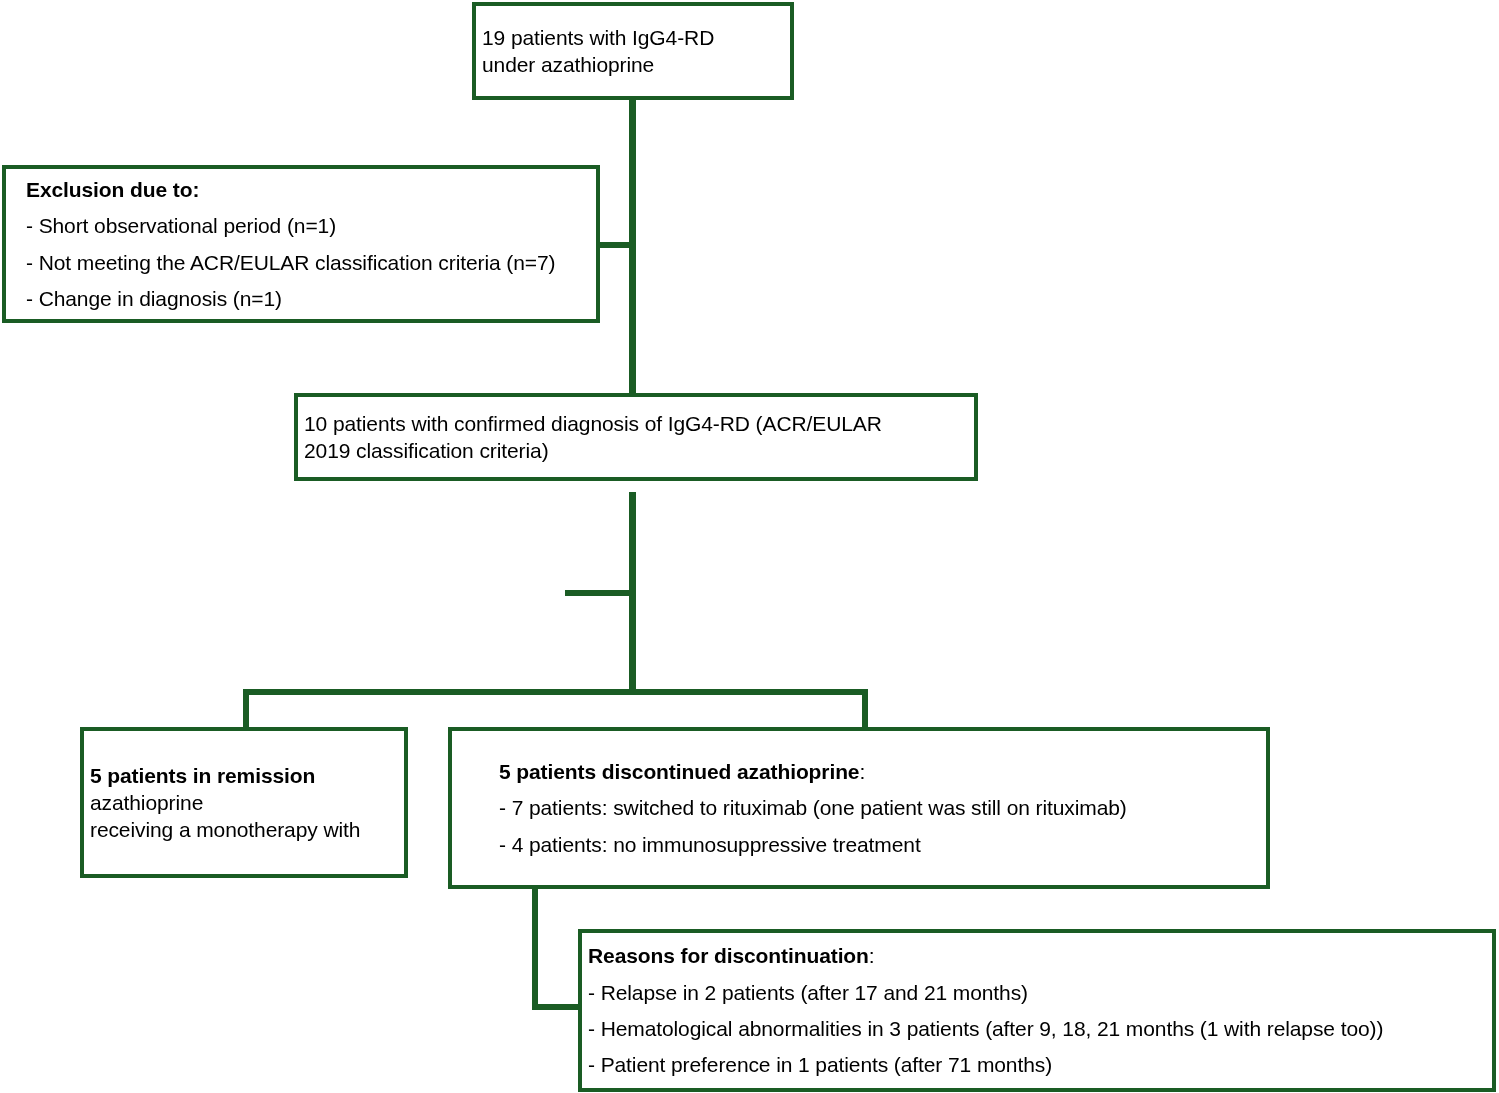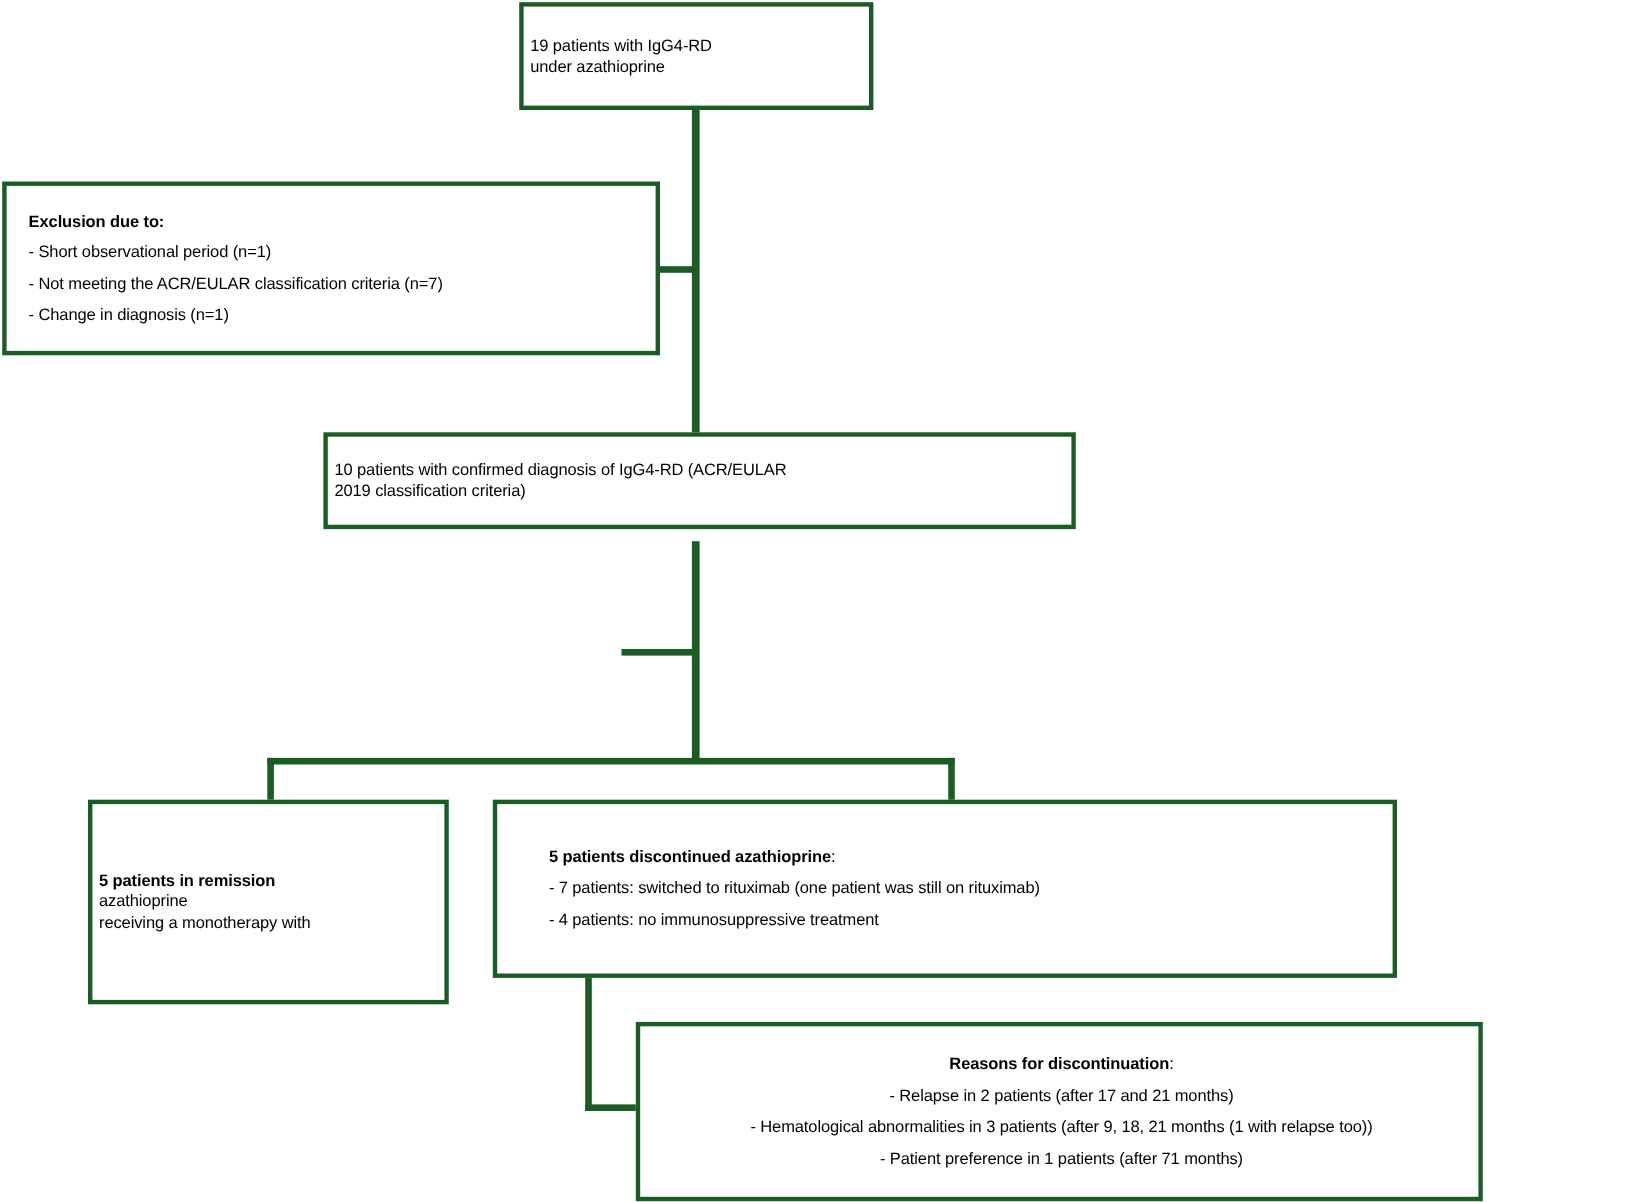--- a/index.html
+++ b/index.html
@@ -32,38 +32,38 @@
     box-sizing: border-box;
     border: 4px solid #1a5c24;
     background: #ffffff;
     display: flex;
     flex-direction: column;
     justify-content: center;
   }
   .node .txt {
     display: block;
     padding: 0 2px 0 6px;
-    font-size: 15px;
+    font-size: 21px;
     line-height: 1.30;
     letter-spacing: -0.1px;
     white-space: nowrap;
   }
   .node .txt.b { font-weight: bold; }
 
   
   #node-cohort      { left: 472px; top: 2px;   width: 322px;  height: 98px; }
   #node-exclusion   { left: 2px;   top: 165px; width: 598px;  height: 158px; }
   #node-exclusion .txt { padding-left: 20px; }
   #node-confirmed   { left: 294px; top: 393px; width: 684px;  height: 88px; }
   #node-followup    { left: 309px; top: 558px; width: 258px;  height: 70px;
                       align-items: center; justify-content: center; }
   #node-followup .txt { text-align: center; padding: 0; }
-  #node-remission   { left: 80px;  top: 727px; width: 328px;  height: 186px; }
+  #node-remission   { left: 80px;  top: 727px; width: 328px;  height: 151px; }
   #node-discont     { left: 448px; top: 727px; width: 822px;  height: 162px; padding-left: 41px; }
-  #node-reasons     { left: 578px; top: 929px; width: 770px;  height: 163px; align-items: center; }
+  #node-reasons     { left: 578px; top: 929px; width: 918px;  height: 163px; }
 
   
   .bullets .txt + .txt { margin-top: 9px; }
 </style>
 </head>
 <body>
 
 <div id="flow-root">
 
   <div class="conn" style="left:629px; top:100px; width:7px; height:295px;"></div>

